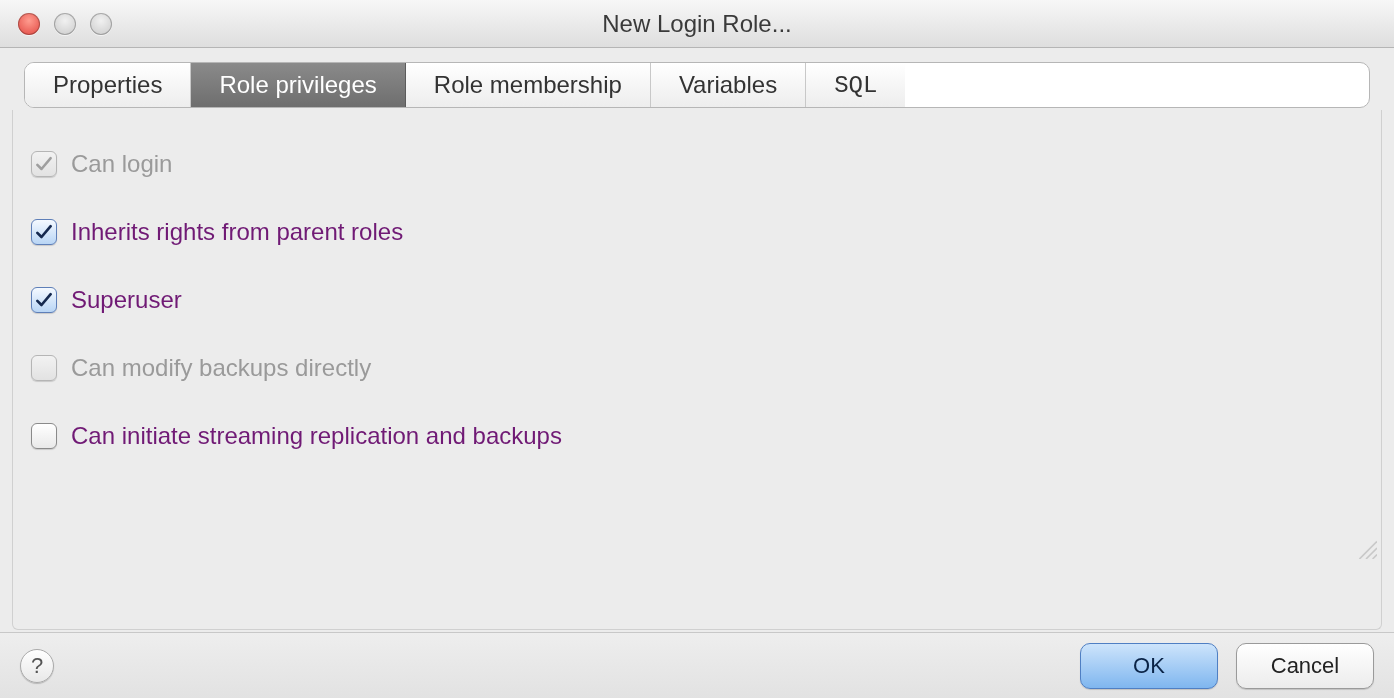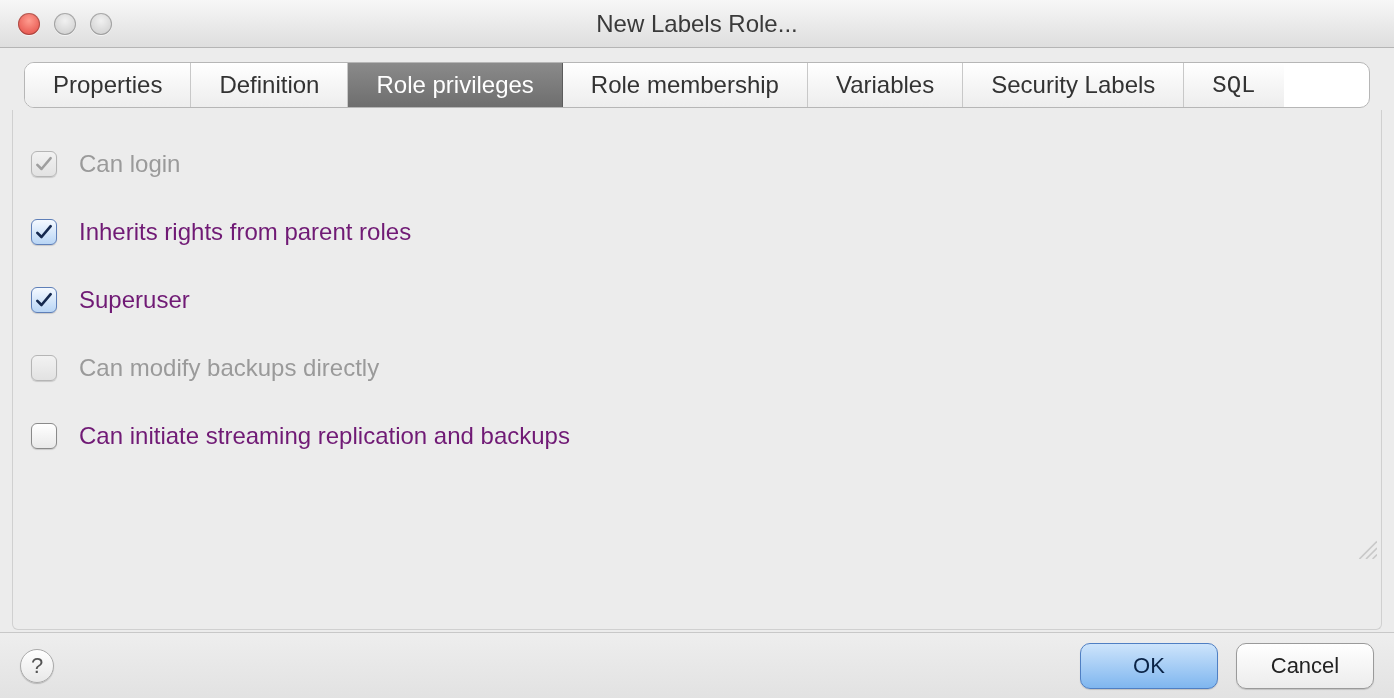--- a/index.html
+++ b/index.html
@@ -86,21 +86,21 @@
     border: 1px solid #d0d0d0;
     border-top: none;
     border-radius: 0 0 6px 6px;
     padding: 40px 18px 40px 18px;
     min-height: 520px;
     position: relative;
   }
   .opt-row {
     display: flex;
     align-items: center;
-    gap: 22px;
+    gap: 14px;
     margin-bottom: 40px;
   }
   .opt-row:last-child { margin-bottom: 0; }
   .cb {
     width: 26px; height: 26px;
     border-radius: 6px;
     border: 1px solid #8a8a8a;
     background: linear-gradient(#ffffff, #e9e9e9);
     display: flex;
     align-items: center;
@@ -175,42 +175,36 @@
 </style>
 </head>
 <body>
 
 <div class="titlebar">
   <div class="traffic-lights">
     <div class="tl close"></div>
     <div class="tl min"></div>
     <div class="tl zoom"></div>
   </div>
-  <div class="title">New Labels Role...</div>
+  <div class="title">New Login Role...</div>
 </div>
 
 <div class="tab-wrap">
   <div class="tabbar">
     <div class="tab">
         <span>Properties</span>
       </div>
-    <div class="tab">
-        <span>Definition</span>
-      </div>
     <div class="tab selected">
         <span>Role privileges</span>
       </div>
     <div class="tab">
         <span>Role membership</span>
       </div>
     <div class="tab">
         <span>Variables</span>
-      </div>
-    <div class="tab">
-        <span>Security Labels</span>
       </div>
     <div class="tab">
         <span>SQL</span>
       </div>
   </div>
 </div>
 
 <div class="content">
 
   <div class="opt-row disabled">

